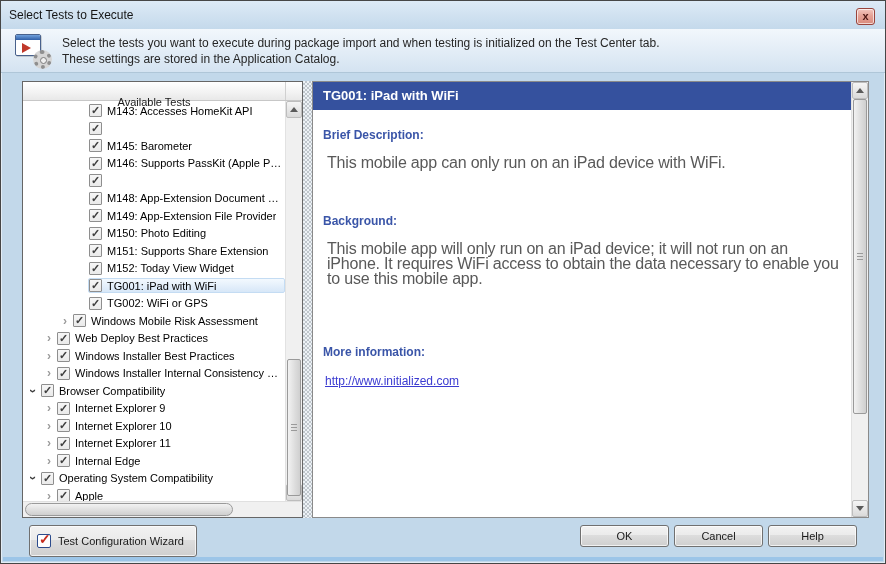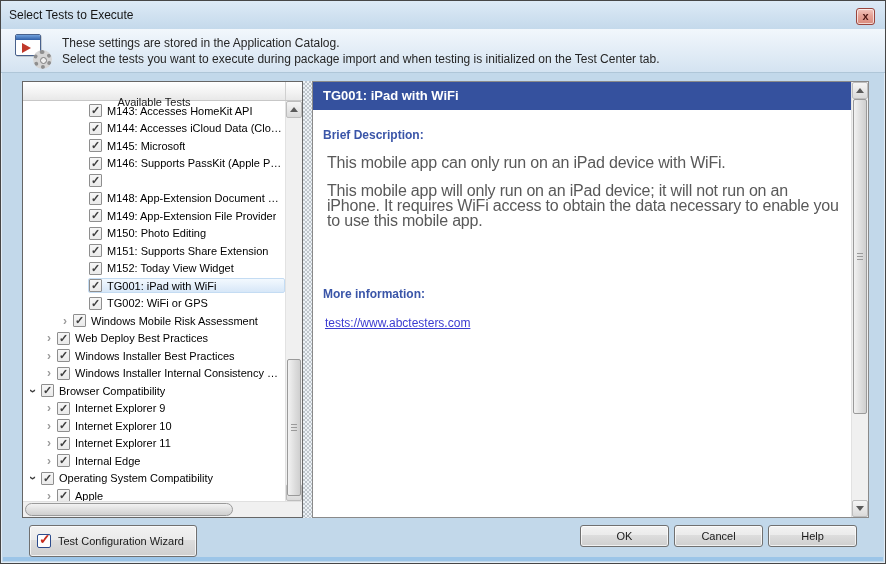--- a/index.html
+++ b/index.html
@@ -204,22 +204,22 @@
 
   <div class="headerband">
     <div class="app-icon">
       <div class="win">
           <div class="bar"></div>
           <div class="play"></div>
         </div>
       <div class="gear"></div>
     </div>
     <div class="desc">
+      <div>Select the tests you want to execute during package import and when testing is initialized on the Test Center tab.</div>
       <div>These settings are stored in the Application Catalog.</div>
-      <div>Select the tests you want to execute during package import and when testing is initialized on the Test Center tab.</div>
     </div>
   </div>
 
   <div class="content">
 
     <div class="tree-panel">
       <div class="tree-header">
         <span class="hmain">Available Tests</span>
         <span class="hside"></span>
       </div>
@@ -229,28 +229,27 @@
               <span class="exp"></span>
               <span class="rowsel">
                 <span class="cb">✓</span>
                 <span class="lbl">M143: Accesses HomeKit API</span>
               </span>
             </div>
             <div class="trow" style="padding-left: 51px;">
               <span class="exp"></span>
               <span class="rowsel">
                 <span class="cb">✓</span>
-                <span class="lbl">M144: Accesses iCloud Data (Clo…</span>
-              </span>
-            </div>
-            <div class="trow" style="padding-left: 51px;">
-              <span class="exp"></span>
-              <span class="rowsel">
-                <span class="cb">✓</span>
-                <span class="lbl">M145: Microsoft</span>
+              </span>
+            </div>
+            <div class="trow" style="padding-left: 51px;">
+              <span class="exp"></span>
+              <span class="rowsel">
+                <span class="cb">✓</span>
+                <span class="lbl">M145: Barometer</span>
               </span>
             </div>
             <div class="trow" style="padding-left: 51px;">
               <span class="exp"></span>
               <span class="rowsel">
                 <span class="cb">✓</span>
                 <span class="lbl">M146: Supports PassKit (Apple P…</span>
               </span>
             </div>
             <div class="trow" style="padding-left: 51px;">
@@ -406,23 +405,24 @@
       </div>
     </div>
 
     <div class="splitter"></div>
 
     <div class="detail-panel">
       <div class="detail-content">
         <div class="detail-title">TG001: iPad with WiFi</div>
         <div class="sec-heading mt-brief">Brief Description:</div>
         <div class="sec-body mt-body">This mobile app can only run on an iPad device with WiFi.</div>
+        <div class="sec-heading mt-bg">Background:</div>
         <div class="sec-body mt-body">This mobile app will only run on an iPad device; it will not run on an iPhone. It requires WiFi access to obtain the data necessary to enable you to use this mobile app.</div>
         <div class="sec-heading mt-mi">More information:</div>
-        <a class="link" href="#">tests://www.abctesters.com</a>
+        <a class="link" href="#">http://www.initialized.com</a>
       </div>
       <div class="vscroll">
         <div class="sb-btn">
             <span class="tri-up"></span>
           </div>
         <div class="sb-track">
           <div class="sb-thumb grip" style="top:0;height:315px;"></div>
         </div>
         <div class="sb-btn">
             <span class="tri-down"></span>

